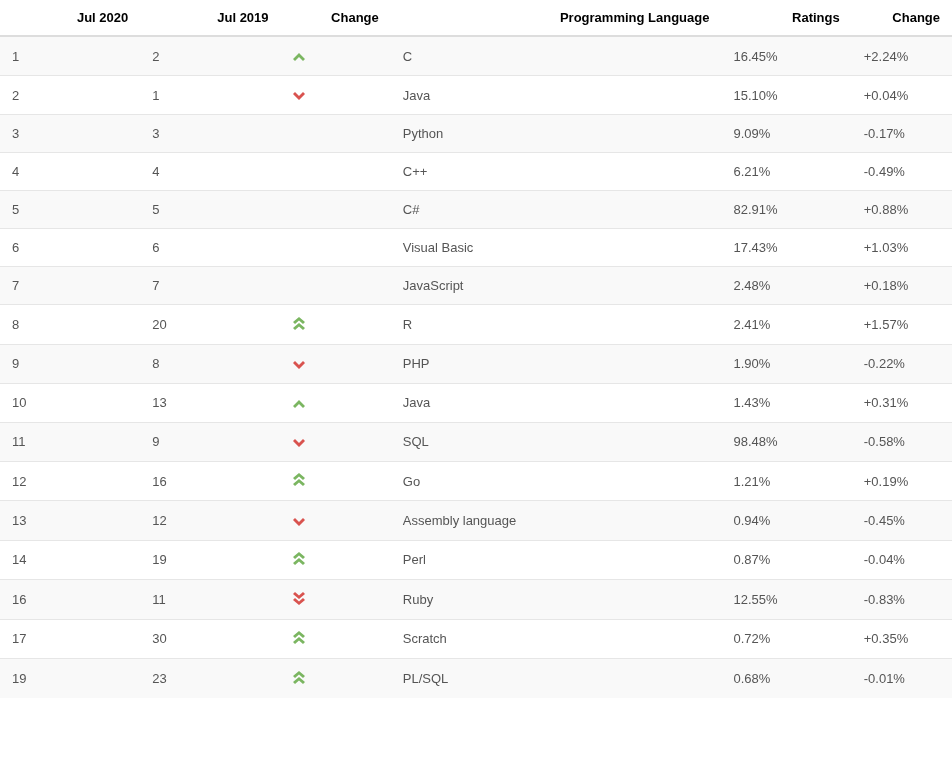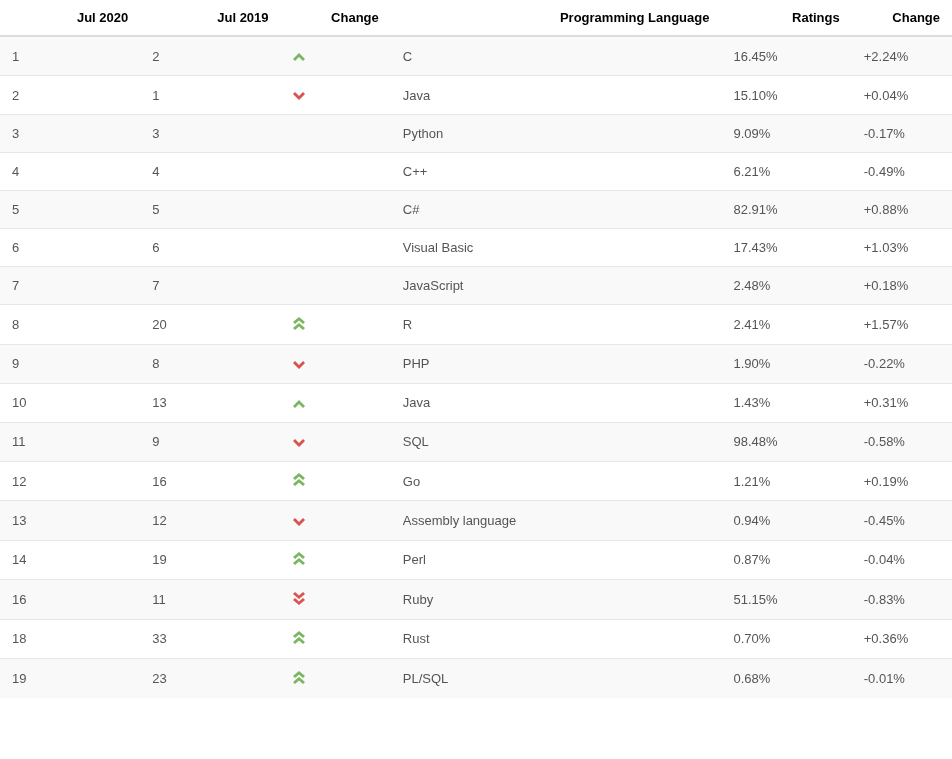--- a/index.html
+++ b/index.html
@@ -203,33 +203,33 @@
         <td>-0.04%</td>
       </tr>
       <tr>
         <td>16</td>
         <td>11</td>
         <td><span class="icon dd"><svg width="12" height="13" viewBox="0 0 12 13">
               <polygon points="0,2 2,0 6,3.5 10,0 12,2 6,7"></polygon>
               <polygon points="0,8 2,6 6,9.5 10,6 12,8 6,13"></polygon>
             </svg></span></td>
         <td>Ruby</td>
-        <td>51.15%</td>
+        <td>12.55%</td>
         <td>-0.83%</td>
       </tr>
       <tr>
-        <td>18</td>
-        <td>33</td>
-        <td><span class="icon uu"><svg width="12" height="13" viewBox="0 0 12 13">
-              <polygon points="6,0 12,5 10,7 6,3.5 2,7 0,5"></polygon>
-              <polygon points="6,6 12,11 10,13 6,9.5 2,13 0,11"></polygon>
-            </svg></span></td>
-        <td>Rust</td>
-        <td>0.70%</td>
-        <td>+0.36%</td>
+        <td>17</td>
+        <td>30</td>
+        <td><span class="icon uu"><svg width="12" height="13" viewBox="0 0 12 13">
+              <polygon points="6,0 12,5 10,7 6,3.5 2,7 0,5"></polygon>
+              <polygon points="6,6 12,11 10,13 6,9.5 2,13 0,11"></polygon>
+            </svg></span></td>
+        <td>Scratch</td>
+        <td>0.72%</td>
+        <td>+0.35%</td>
       </tr>
       <tr>
         <td>19</td>
         <td>23</td>
         <td><span class="icon uu"><svg width="12" height="13" viewBox="0 0 12 13">
               <polygon points="6,0 12,5 10,7 6,3.5 2,7 0,5"></polygon>
               <polygon points="6,6 12,11 10,13 6,9.5 2,13 0,11"></polygon>
             </svg></span></td>
         <td>PL/SQL</td>
         <td>0.68%</td>

